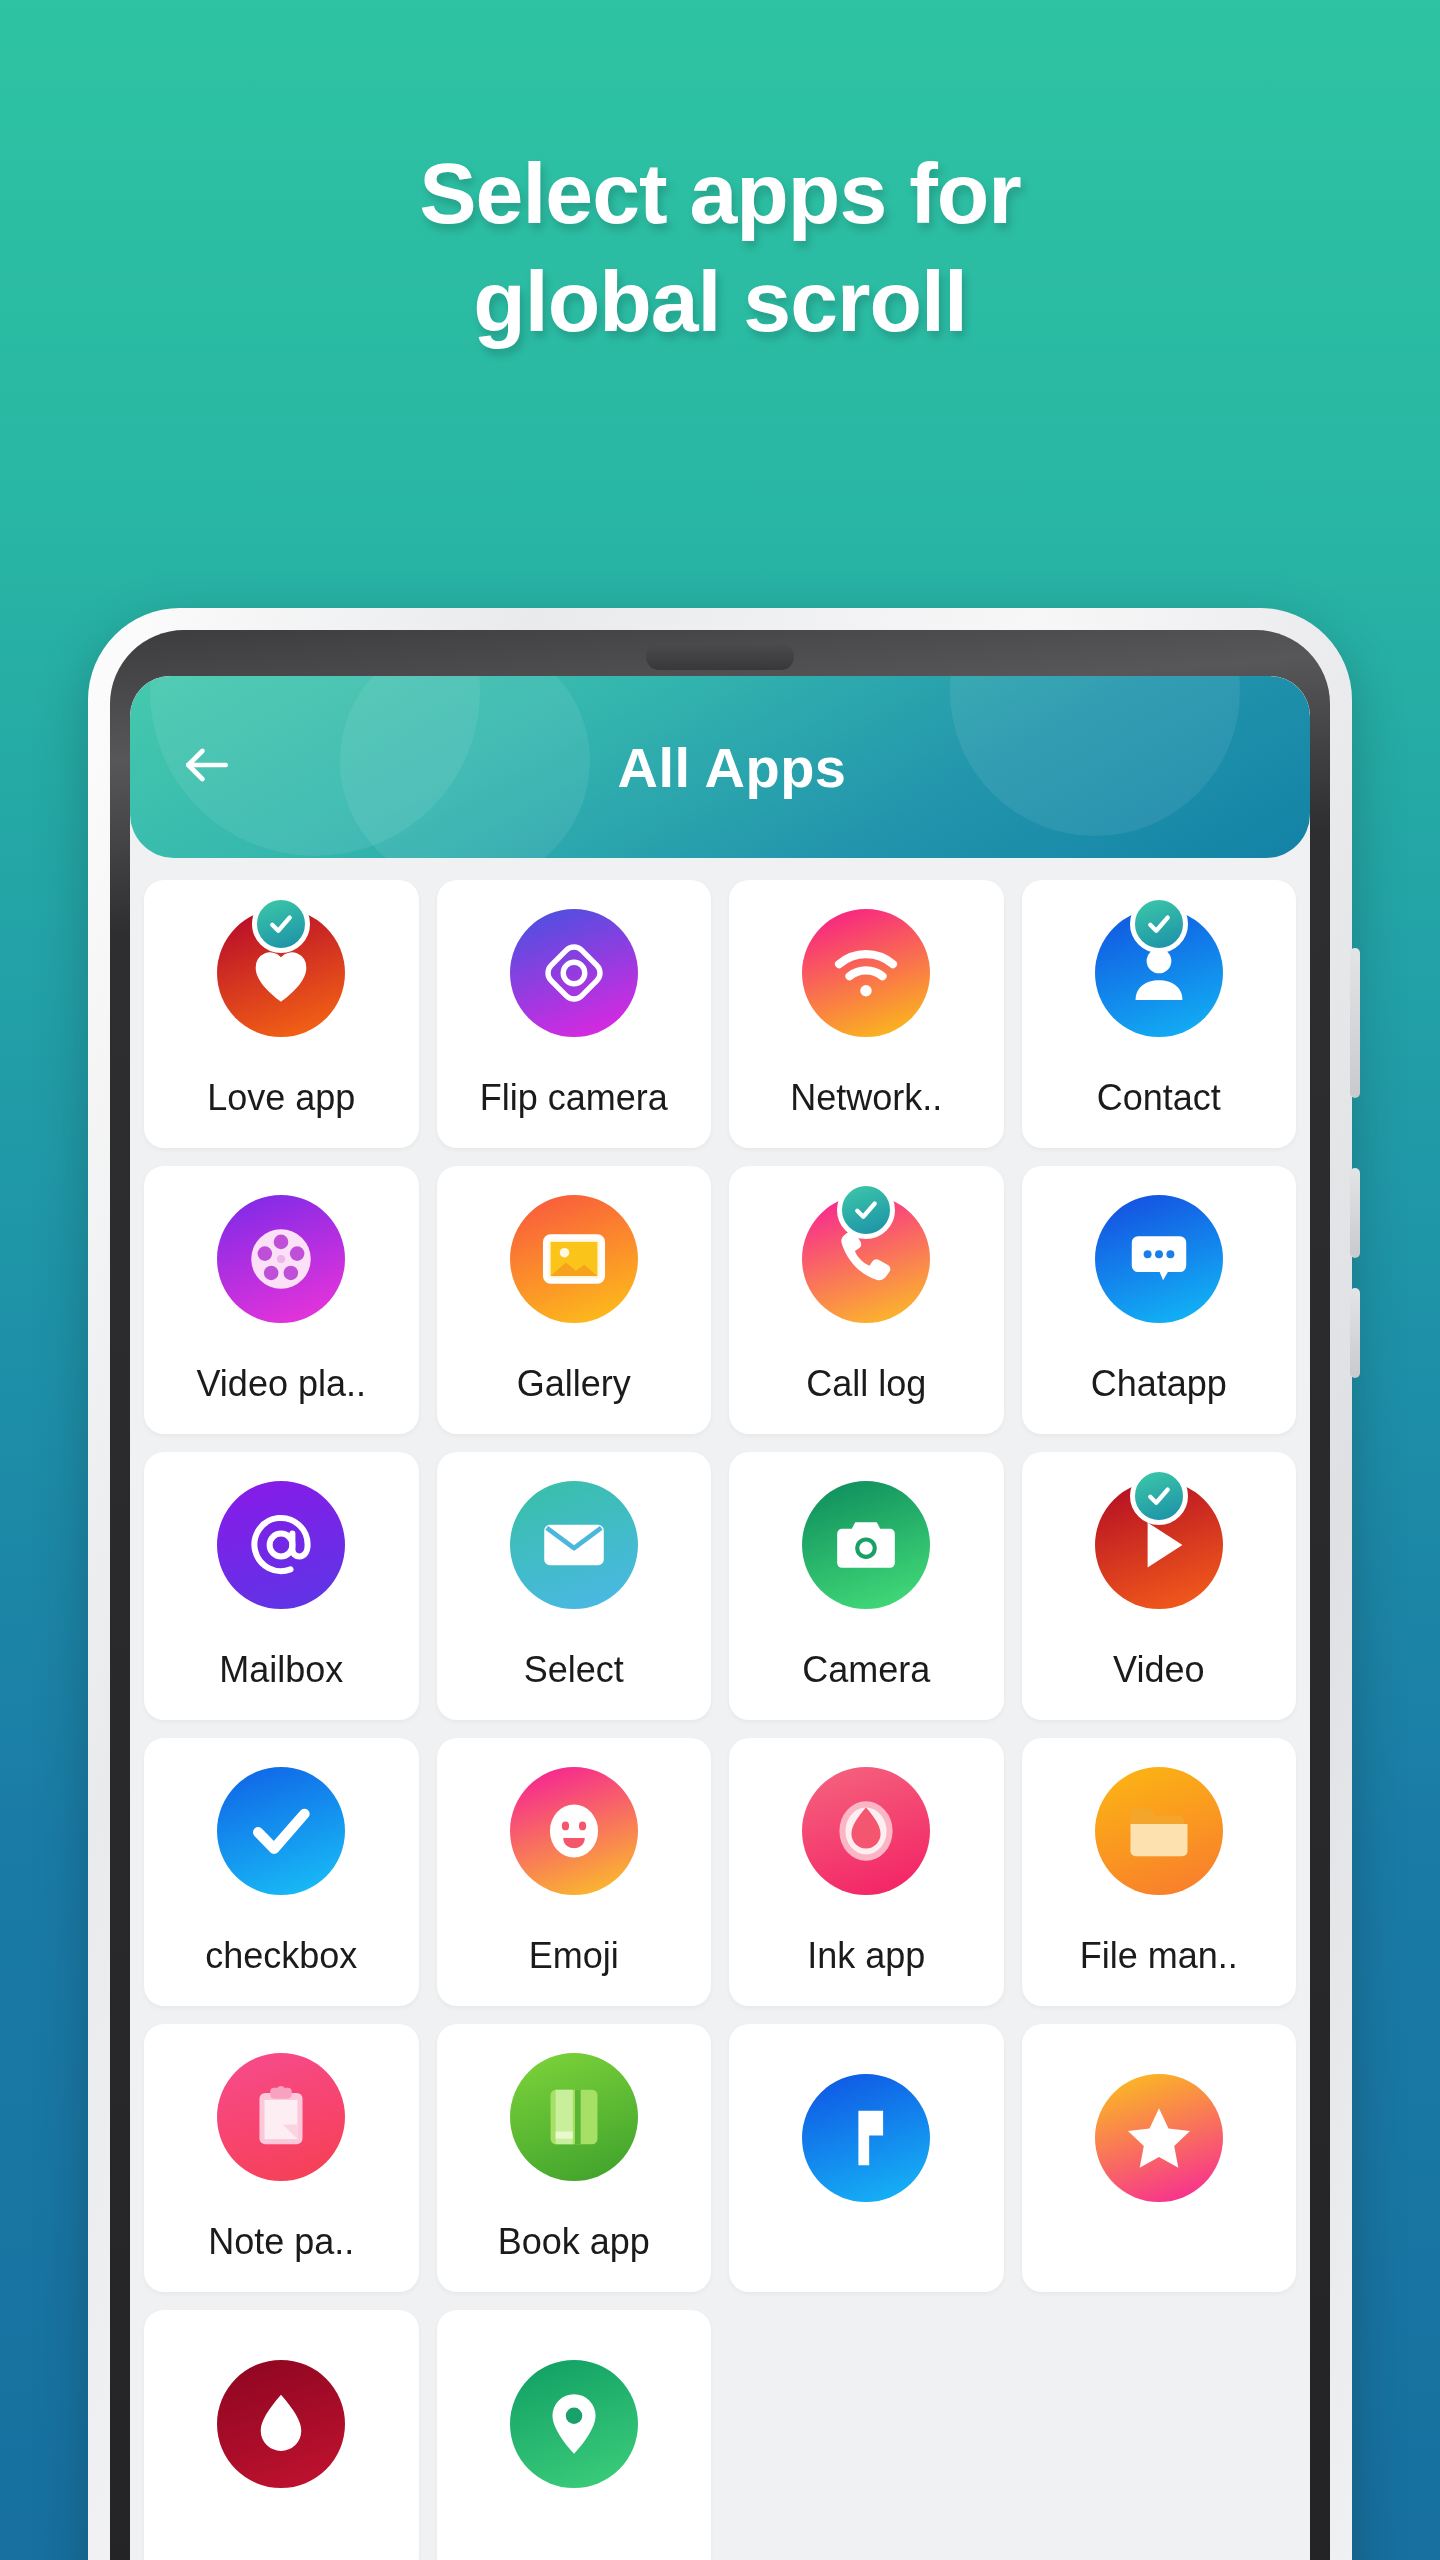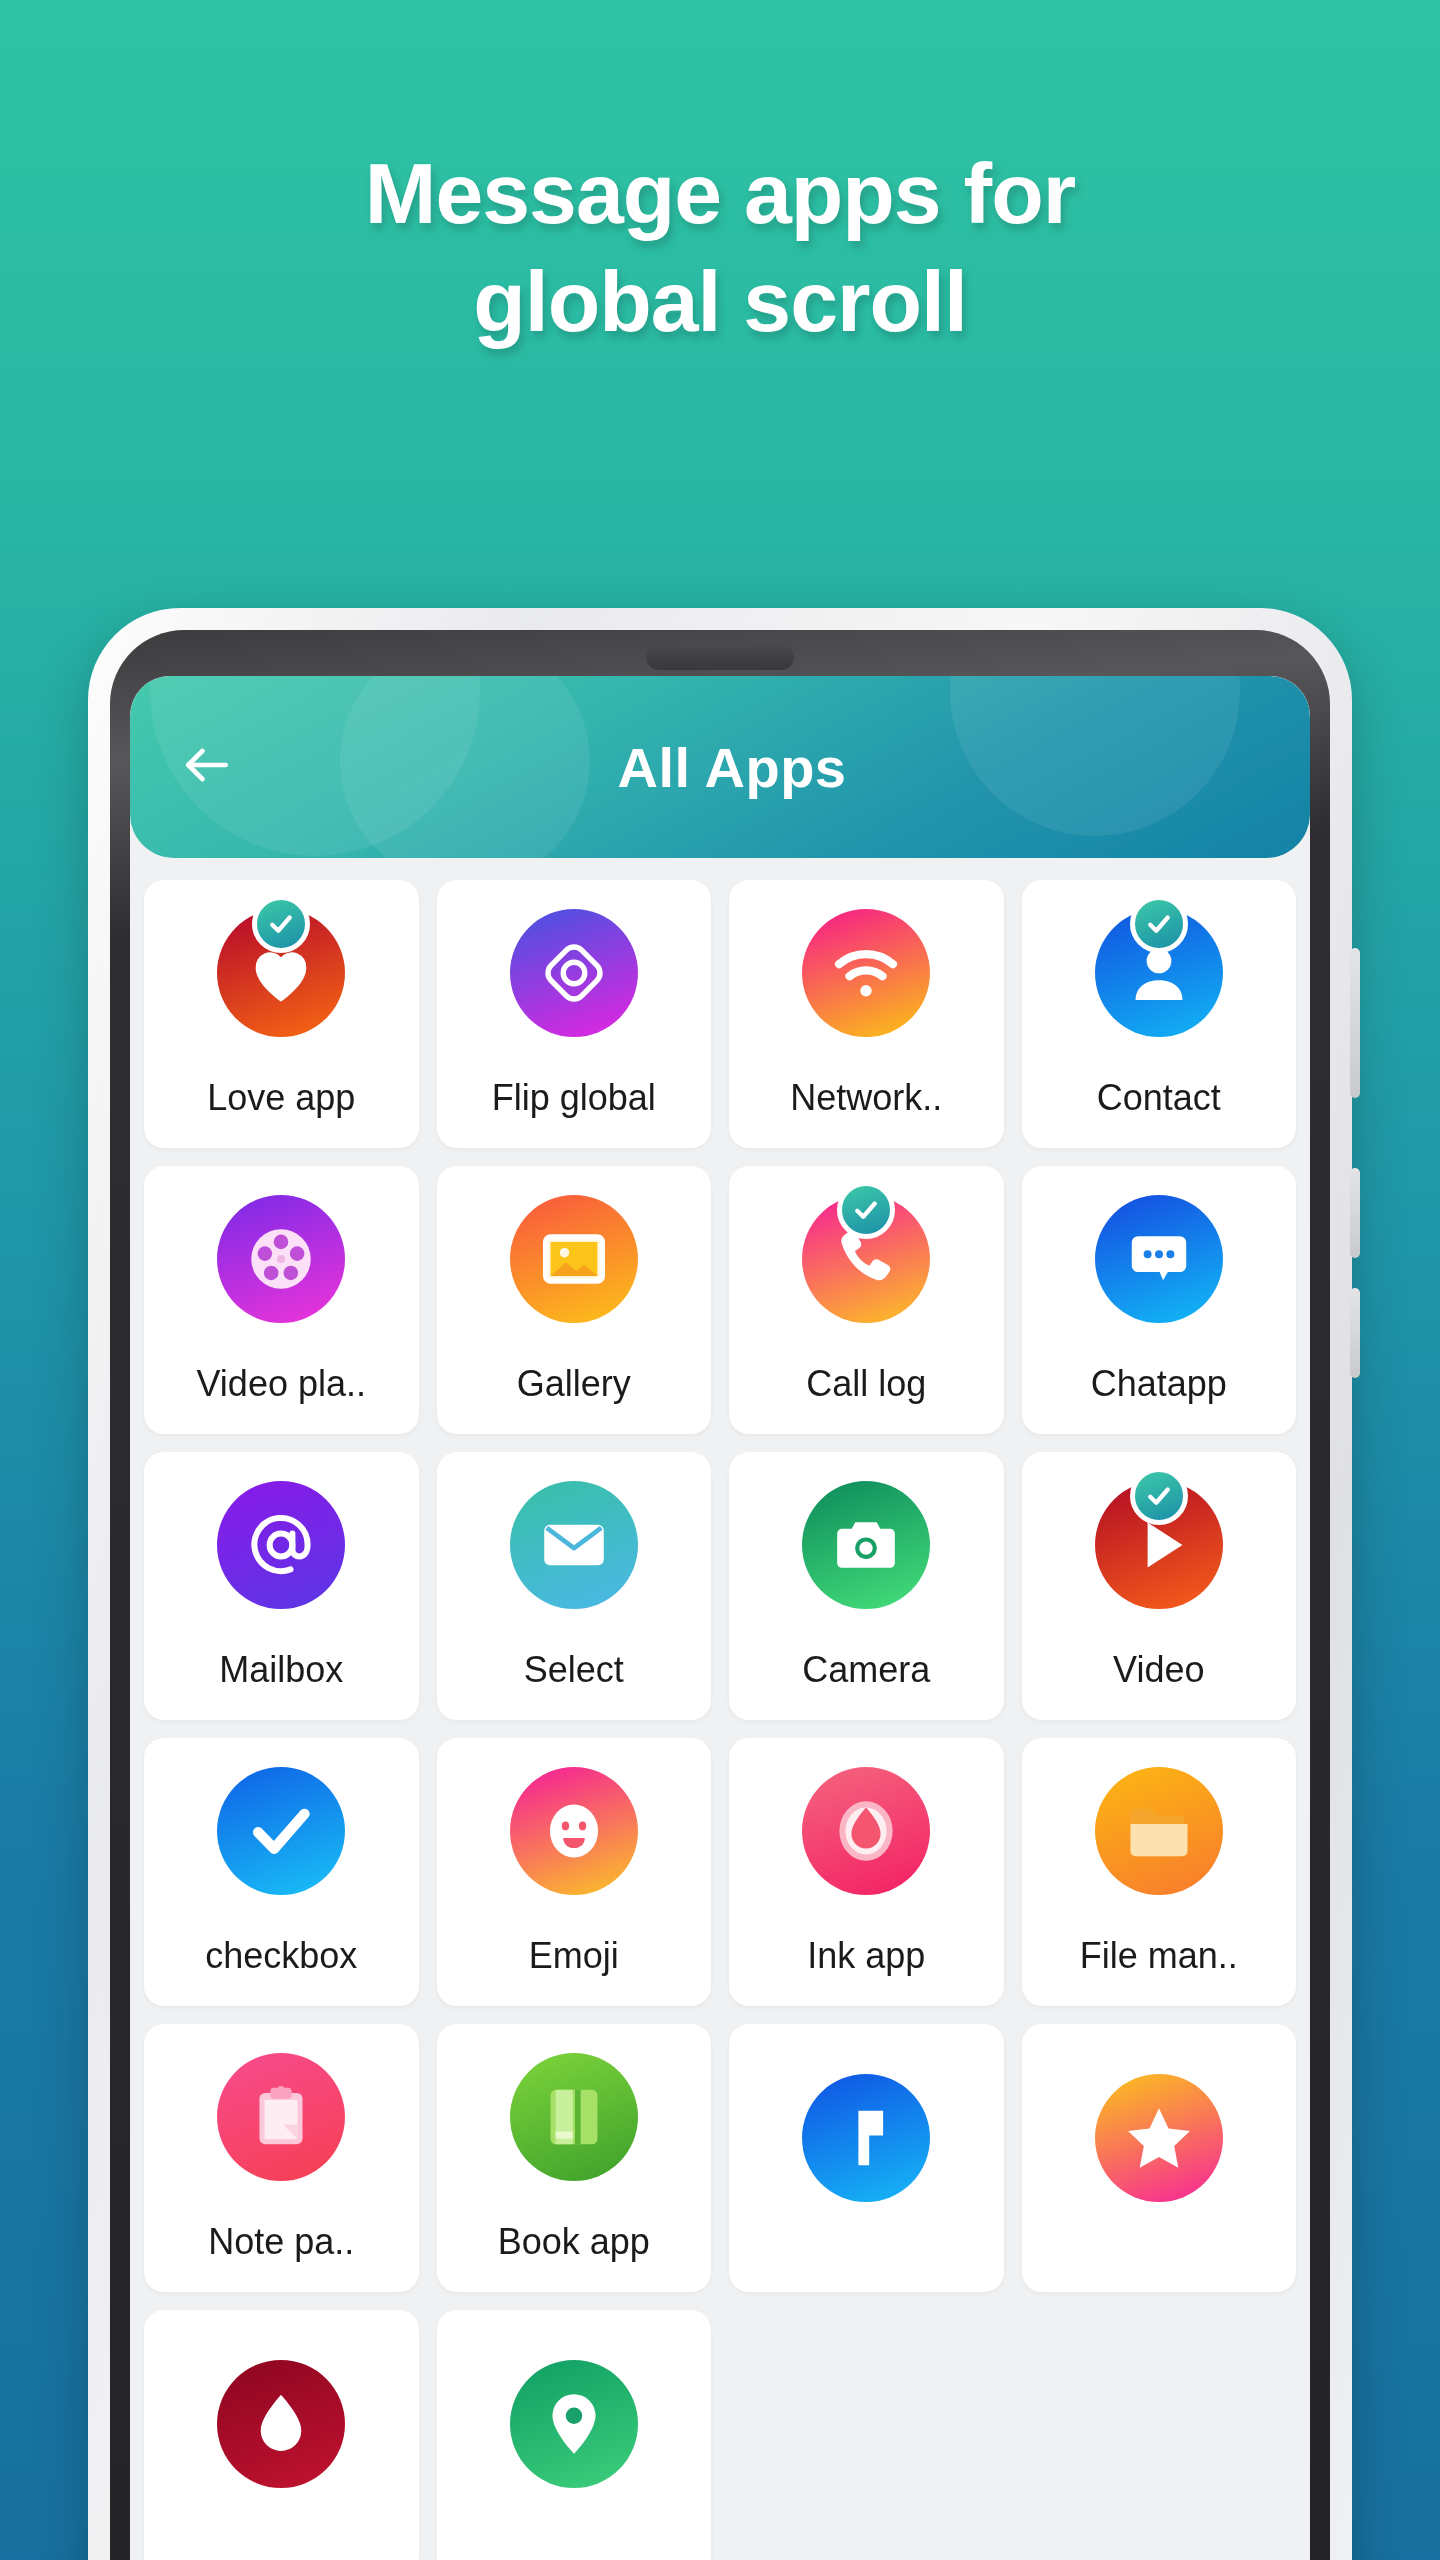--- a/index.html
+++ b/index.html
@@ -177,21 +177,21 @@
     background: linear-gradient(180deg, #e3e4e6, #c9cacd);
   }
   .sb1 { top: 340px; height: 150px; }
   .sb2 { top: 560px; height: 90px; }
   .sb3 { top: 680px; height: 90px; }
 </style>
 </head>
 <body>
 
 <div class="promo">
-  <span class="promo-line">Message apps for</span>
+  <span class="promo-line">Select apps for</span>
   <span class="promo-line">global scroll</span>
 </div>
 
 <div class="phone">
   <div class="side-btn sb1"></div>
   <div class="side-btn sb2"></div>
   <div class="side-btn sb3"></div>
 
   <div class="phone-bezel">
     <div class="speaker"></div>
@@ -233,21 +233,21 @@
           </div>
           <div class="tile">
             <div class="icon-wrap">
               <div class="icon-circle" style="background: linear-gradient(160deg, rgb(67, 83, 224) 0%, rgb(229, 37, 224) 100%);">
                 <svg viewBox="0 0 24 24" fill="none" stroke="#ffffff" stroke-width="1.7">
                   <rect x="5.2" y="5.2" width="13.6" height="13.6" rx="3.4" transform="rotate(45 12 12)"></rect>
                   <circle cx="12" cy="12" r="3.4"></circle>
                 </svg>
               </div>
             </div>
-            <div class="tile-label">Flip global</div>
+            <div class="tile-label">Flip camera</div>
           </div>
           <div class="tile">
             <div class="icon-wrap">
               <div class="icon-circle" style="background: linear-gradient(160deg, rgb(247, 23, 141) 0%, rgb(251, 196, 18) 100%);">
                 <svg viewBox="0 0 24 24" fill="none" stroke="#ffffff" stroke-width="2.6" stroke-linecap="round">
                   <path d="M3.5 9.2a13 13 0 0 1 17 0"></path>
                   <path d="M6.8 13a8.4 8.4 0 0 1 10.4 0"></path>
                   <circle cx="12" cy="17.6" r="1.8" fill="#ffffff" stroke="none"></circle>
                 </svg>
               </div>

